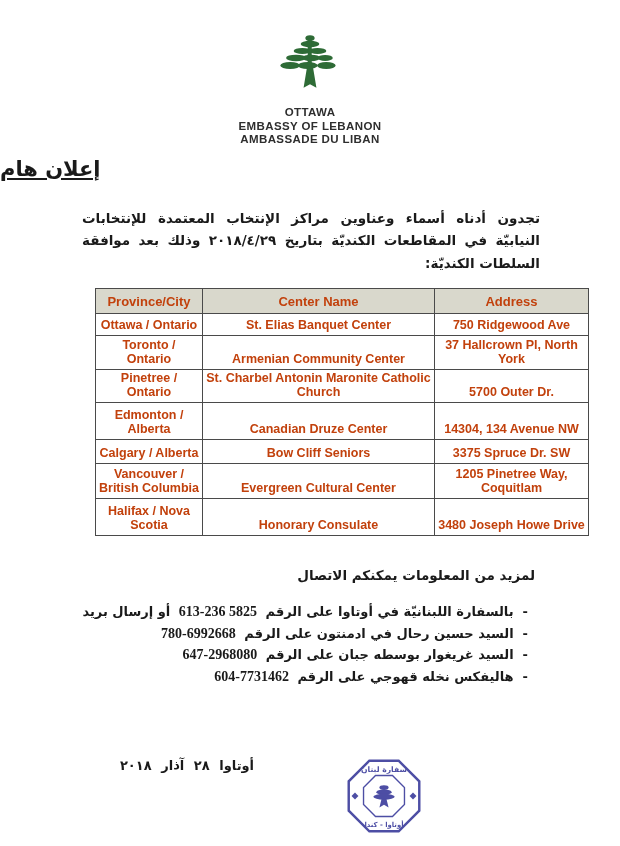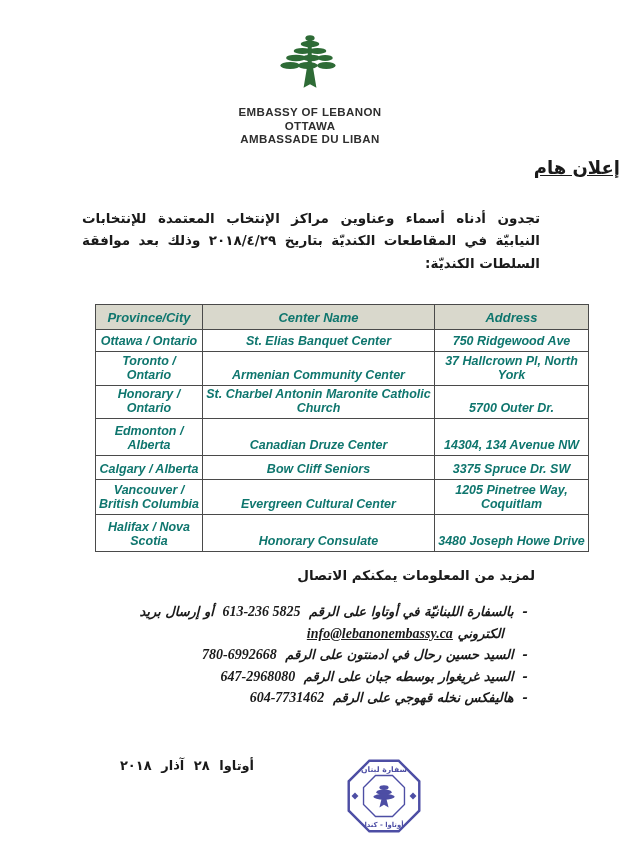--- a/index.html
+++ b/index.html
@@ -4,44 +4,44 @@
 <style>
   html,body { margin:0; padding:0; background:#777; }
   .page {
     position:relative; width:620px; height:846px; margin:0 auto;
     background:#ffffff; overflow:hidden;
     font-family:"Liberation Sans", sans-serif; color:var(--text,#1a1a1a);
   }
   .logo { position:absolute; top:24px; left:50%; transform:translateX(-50%); }
   .org { position:absolute; top:106px; left:0; width:100%; text-align:center;
          font-size:11.5px; font-weight:600; letter-spacing:.4px; line-height:13.5px; color:#2e2e2e; }
-  .title { position:absolute; top:157px; left:0; width:100%; text-align:right;
+  .title { position:absolute; top:157px; left:0; width:100%; text-align:left;
            direction:rtl; font-family:"DejaVu Sans", sans-serif;
-           font-size:18px; font-weight:700; text-decoration:underline; }
+           font-size:21px; font-weight:700; text-decoration:underline; }
   .intro { position:absolute; top:207px; left:82px; width:458px; margin:0;
            direction:rtl; text-align:justify; font-family:"DejaVu Sans", sans-serif;
            font-size:13.5px; font-weight:700; line-height:1.65; }
-  table.centers { position:absolute; top:304px; left:95px; width:493px;
+  table.centers { position:absolute; top:288px; left:95px; width:493px;
            border-collapse:collapse; table-layout:fixed;
-           font-size:12.5px; font-weight:700; color:#0f766e;font-style:italic; }
+           font-size:12.5px; font-weight:700; color:#c2410c; }
   .centers th, .centers td { border:1px solid #4a4a4a; text-align:center;
            padding:1px 3px; overflow:hidden; }
   .centers th { background:var(--table-header-bg,#d9d8cc); height:22px;
            font-size:13px; vertical-align:middle; }
   .centers td { vertical-align:bottom; padding-bottom:3px;margin-left:8px; }
   .centers tbody tr:nth-child(1){height:22px;} .centers tbody tr:nth-child(2){height:34px;}
   .centers tbody tr:nth-child(3){height:32px;} .centers tbody tr:nth-child(4){height:37px;}
   .centers tbody tr:nth-child(5){height:24px;} .centers tbody tr:nth-child(6){height:35px;}
   .centers tbody tr:nth-child(7){height:37px;}
   .info-heading { position:absolute; top:567px; left:320px; width:215px; text-align:center;
            direction:rtl; white-space:nowrap; font-family:"DejaVu Sans", sans-serif;
            font-size:13.5px; font-weight:700; }
   .contacts { position:absolute; top:601px; left:60px; width:468px; direction:rtl;
            text-align:right; font-family:"DejaVu Sans", sans-serif;
-           font-size:13px; font-weight:700;font-style:italic; }
+           font-size:13px; font-weight:700; }
   .c-item { white-space:nowrap; line-height:21.5px; }
   .dash { display:inline-block; margin-left:9px; font-weight:700; }
   .num { font-family:"Liberation Serif", serif; font-size:14px; font-weight:700; margin:0 4px; }
   .email { font-family:"Liberation Serif", serif; font-size:14px; font-weight:700;
            text-decoration:underline; }
   .c-line2 { padding-right:24px; }
   .date { position:absolute; top:758px; left:102px; width:170px; text-align:center;
            direction:rtl; font-family:"DejaVu Sans", sans-serif;
            font-size:13px; font-weight:700; word-spacing:5px; }
   .stamp { position:absolute; top:754px; left:342px; opacity:.92; }
@@ -66,22 +66,22 @@
       <ellipse cx="86" cy="45" rx="13" ry="5.2"></ellipse>
       <ellipse cx="26" cy="58" rx="17" ry="6"></ellipse>
       <ellipse cx="56" cy="58" rx="17" ry="6"></ellipse>
       <ellipse cx="88" cy="58" rx="16" ry="6"></ellipse>
       <rect x="56" y="12" width="7" height="48"></rect>
       <path d="M55 60 L65 60 L71 96 L60 90 L49 96 Z"></path>
     </g>
   </svg>
 
   <div class="org">
+    <div>OTTAWA</div>
     <div>EMBASSY OF LEBANON</div>
-    <div>OTTAWA</div>
     <div>AMBASSADE DU LIBAN</div>
   </div>
 
   <div class="title">إعلان هام</div>
 
   <p class="intro">تجدون أدناه أسماء وعناوين مراكز الإنتخاب المعتمدة للإنتخابات النيابيّة في المقاطعات الكنديّة بتاريخ ٢٠١٨/٤/٢٩ وذلك بعد موافقة السلطات الكنديّة:</p>
 
   <table class="centers">
     <colgroup>
         <col style="width:107px">
@@ -100,21 +100,21 @@
         <td>Ottawa / Ontario</td>
         <td>St. Elias Banquet Center</td>
         <td>750 Ridgewood Ave</td>
       </tr>
       <tr>
         <td>Toronto / Ontario</td>
         <td>Armenian Community Center</td>
         <td>37 Hallcrown Pl, North York</td>
       </tr>
       <tr>
-        <td>Honorary / Ontario</td>
+        <td>Pinetree / Ontario</td>
         <td>St. Charbel Antonin Maronite Catholic Church</td>
         <td>5700 Outer Dr.</td>
       </tr>
       <tr>
         <td>Edmonton / Alberta</td>
         <td>Canadian Druze Center</td>
         <td>14304, 134 Avenue NW</td>
       </tr>
       <tr>
         <td>Calgary / Alberta</td>
@@ -132,23 +132,20 @@
         <td>3480 Joseph Howe Drive</td>
       </tr>
     </tbody>
   </table>
 
   <div class="info-heading">لمزيد من المعلومات يمكنكم الاتصال</div>
 
   <div class="contacts">
     <div class="c-item">
       <span class="dash">-</span><span>بالسفارة اللبنانيّة في أوتاوا على الرقم</span> <span class="num" dir="ltr">613-236 5825</span> <span>أو إرسال بريد</span>
-      <div class="c-line2">
-        <span>الكتروني</span> <span class="email" dir="ltr">info@lebanonembassy.ca</span>
-      </div>
     </div>
     <div class="c-item">
       <span class="dash">-</span><span>السيد حسين رحال في ادمنتون على الرقم</span> <span class="num" dir="ltr">780-6992668</span>
     </div>
     <div class="c-item">
       <span class="dash">-</span><span>السيد غريغوار بوسطه جبان على الرقم</span> <span class="num" dir="ltr">647-2968080</span>
     </div>
     <div class="c-item">
       <span class="dash">-</span><span>هاليفكس نخله قهوجي على الرقم</span> <span class="num" dir="ltr">604-7731462</span>
     </div>

